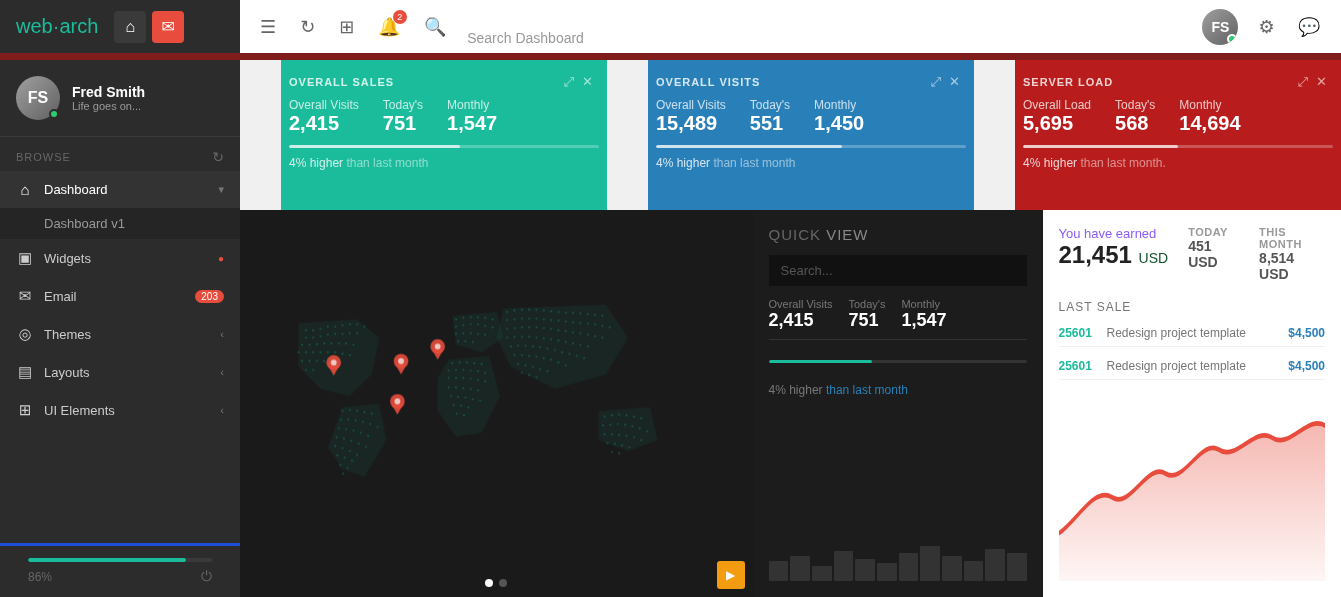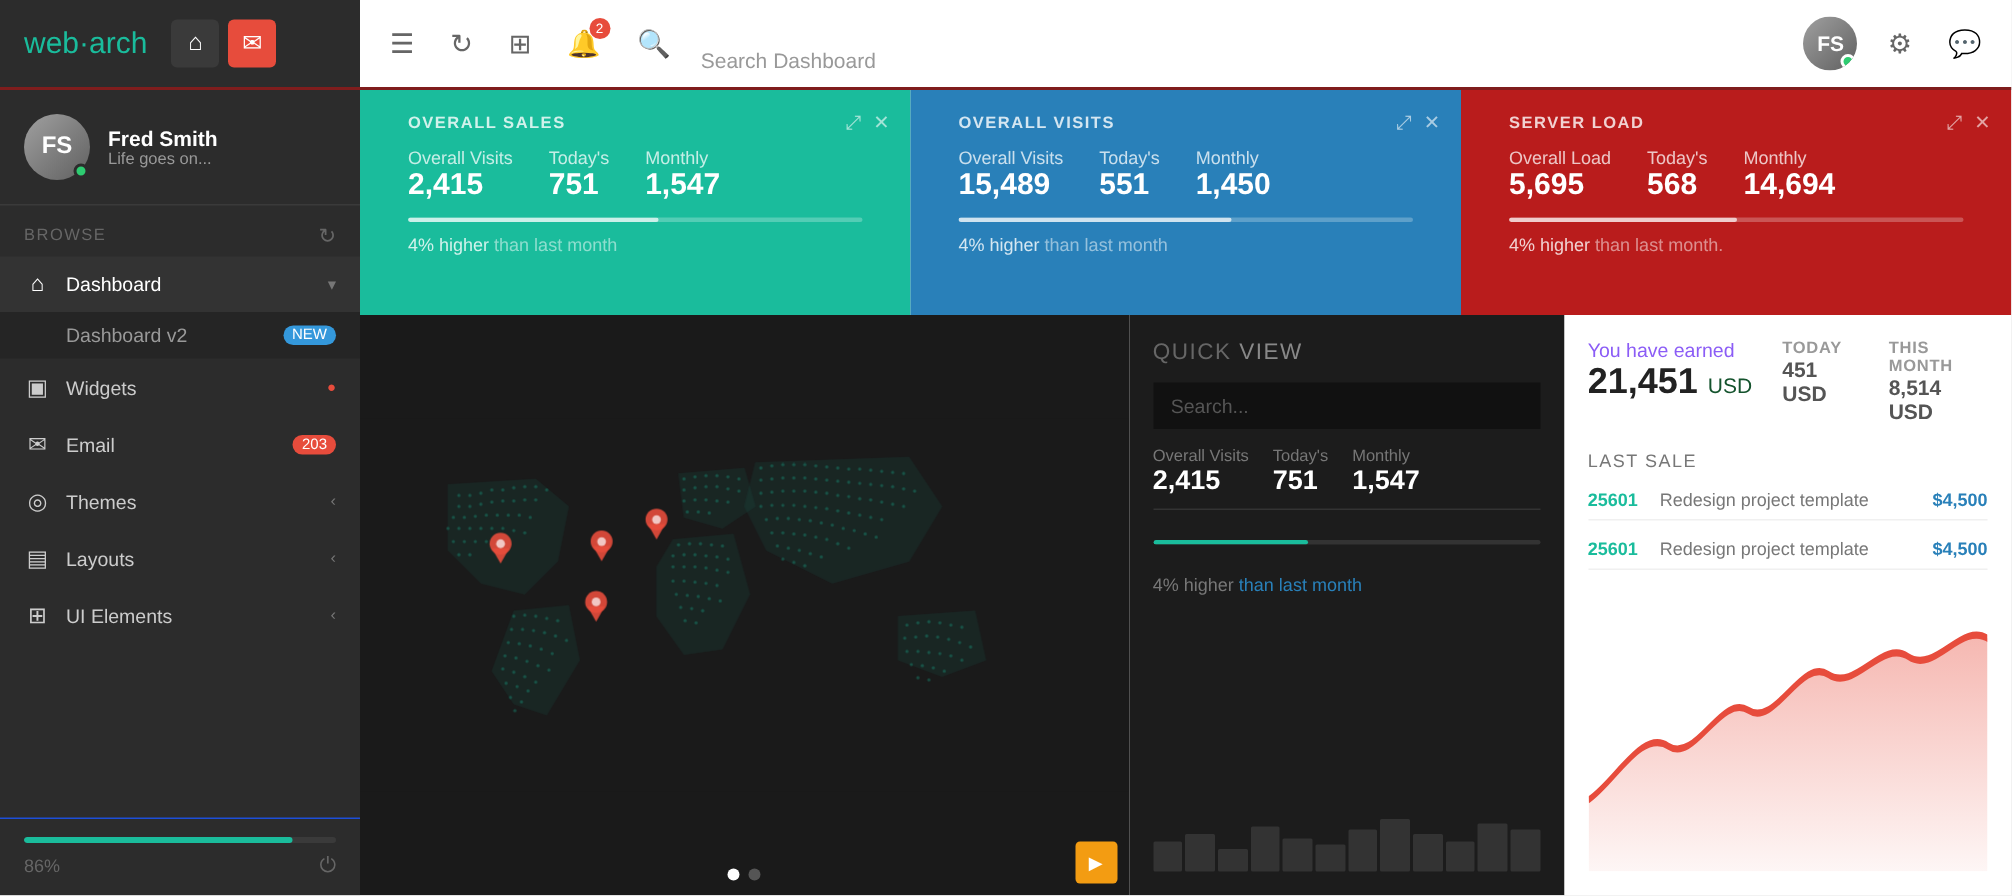--- a/index.html
+++ b/index.html
@@ -4,21 +4,21 @@
   <style>
     * { margin: 0; padding: 0; box-sizing: border-box; }
     body { font-family: 'Segoe UI', Arial, sans-serif; background: #f5f5f5; overflow: hidden; width: 1341px; height: 597px; display: flex; flex-direction: column; }
 
     
     .topnav {
       background: #fff;
       height: 60px;
       display: flex;
       align-items: center;
-      border-bottom: 2px solid #7f1d1d;
+      border-bottom: 7px solid #7f1d1d;
       flex-shrink: 0;
     }
     .topnav-logo {
       width: 240px;
       background: #2c2c2c;
       height: 100%;
       display: flex;
       align-items: center;
       padding: 0 16px;
       gap: 8px;
@@ -197,22 +197,22 @@
       align-items: center;
       padding: 8px 16px 8px 44px;
       color: #999;
       cursor: pointer;
       font-size: 13px;
       justify-content: space-between;
     }
 
     .sidebar-progress-area {
       margin-top: auto;
-      padding: 12px 16px;
-      border-top: 1px solid #1d4ed8;
+      padding: 12px 28px;
+      border-top: 3px solid #1d4ed8;
     }
     .sidebar-progress-bar-bg {
       background: #3a3a3a;
       border-radius: 4px;
       height: 4px;
       overflow: hidden;
     }
     .sidebar-progress-bar-fill {
       background: #1abc9c;
       height: 100%;
@@ -240,23 +240,24 @@
     
     .stat-cards {
       display: flex;
       gap: 0;
       padding: 0;
       flex-shrink: 0;
     }
 
     .stat-card {
       flex: 1;
-      padding: 16px 32px;
+      padding: 16px 8px;
       position: relative;
       min-height: 150px;
+      margin-left: 41px;
     }
     .stat-card-green { background: #1abc9c; }
     .stat-card-blue { background: #2980b9; }
     .stat-card-purple { background: #b91c1c; }
 
     .stat-card-title {
       font-size: 11px;
       font-weight: 600;
       letter-spacing: 1px;
       text-transform: uppercase;
@@ -516,22 +517,21 @@
     </div>
 
     <div class="sidebar-item active">
       <span class="sidebar-item-icon">⌂</span>
       <span class="sidebar-item-label">Dashboard</span>
       <span class="sidebar-item-arrow">▾</span>
     </div>
 
     <div class="sidebar-sub">
       <div class="sidebar-sub-item">
-        <span>Dashboard v2</span>
-        <span class="sidebar-item-badge-blue">NEW</span>
+        <span>Dashboard v1</span>
       </div>
     </div>
 
     <div class="sidebar-item">
       <span class="sidebar-item-icon">▣</span>
       <span class="sidebar-item-label">Widgets</span>
       <span style="color:#e74c3c; font-size:10px;">●</span>
     </div>
 
     <div class="sidebar-item">

